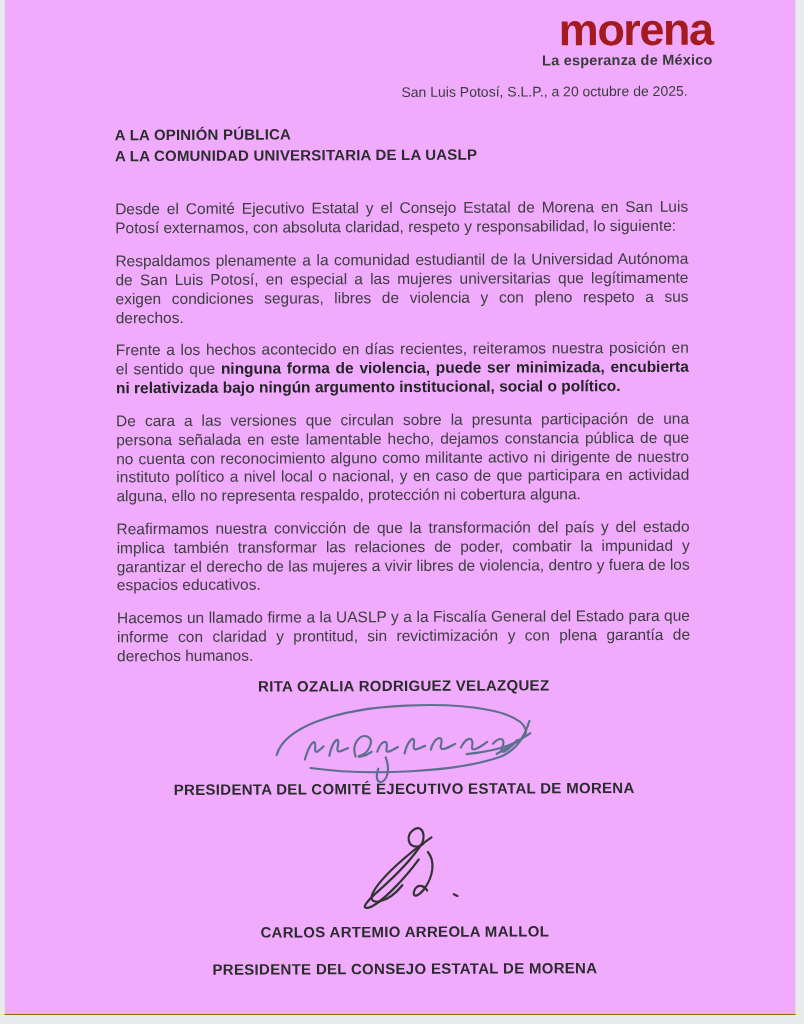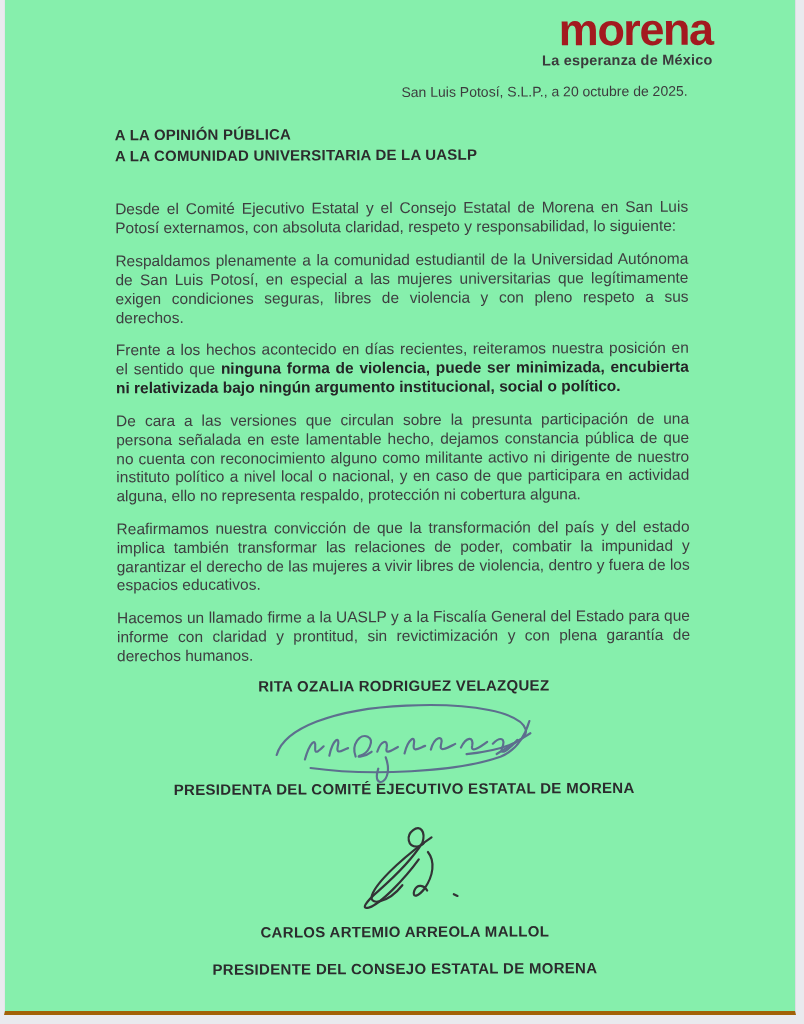--- a/index.html
+++ b/index.html
@@ -7,24 +7,24 @@
     width:804px;height:1024px;
     background:#e9eaee;
     font-family:"Liberation Sans",sans-serif;
     overflow:hidden;
     position:relative;
   }
   
   .sheet{
     position:absolute;
     left:4px; right:8px; top:0; bottom:9px;
-    background:#86efac;
+    background:#f0abfc;
     border-left:1px solid #e3e4e9;
     border-right:1px solid #dcdde3;
-    border-bottom:4px solid #a16207;
+    border-bottom:1px solid #a16207;
   }
   .sheet-content{
     position:absolute; inset:0;
     padding:0 106px 0 111px;
     transform:rotate(-0.25deg);
     transform-origin:50% 40%;
   }
   
   .logo-wrap{
     margin-top:10px;

